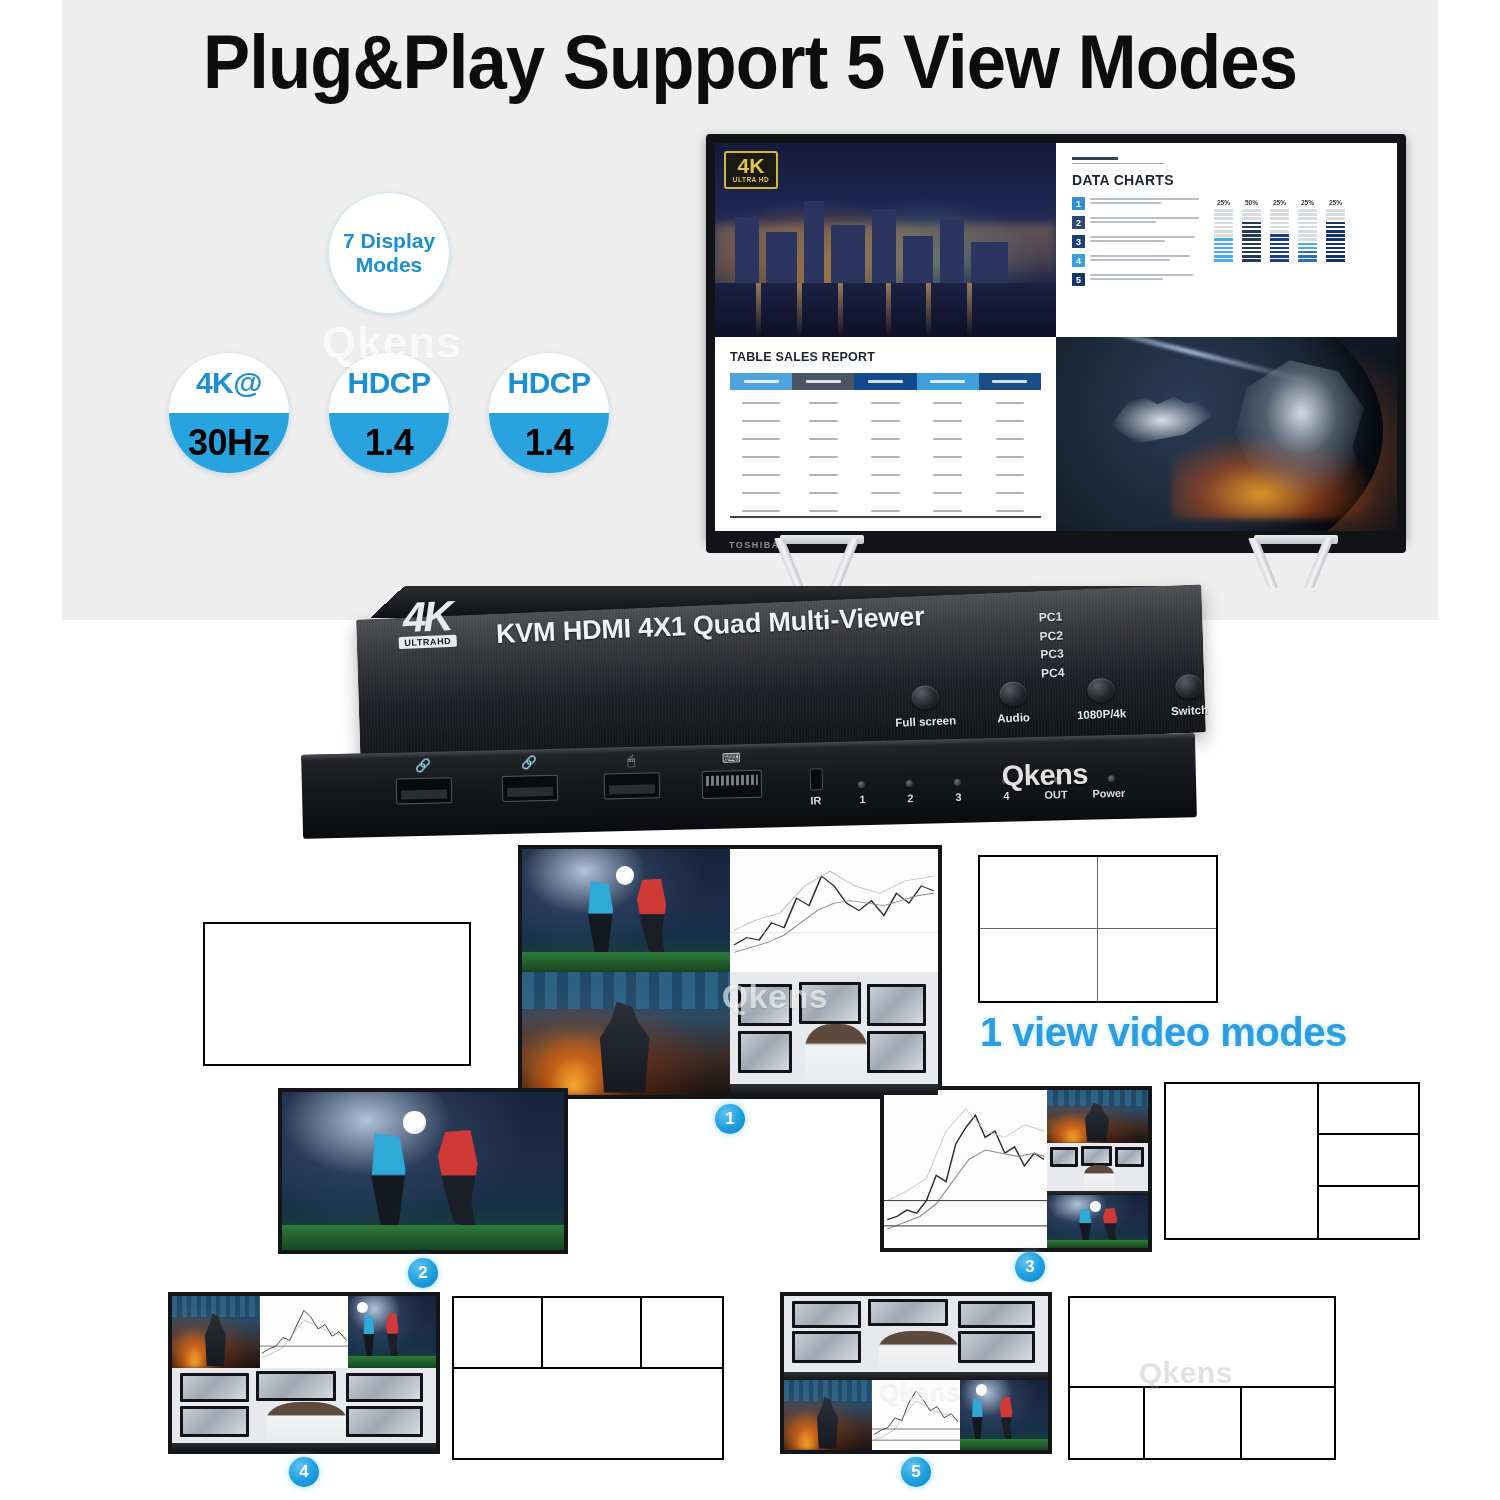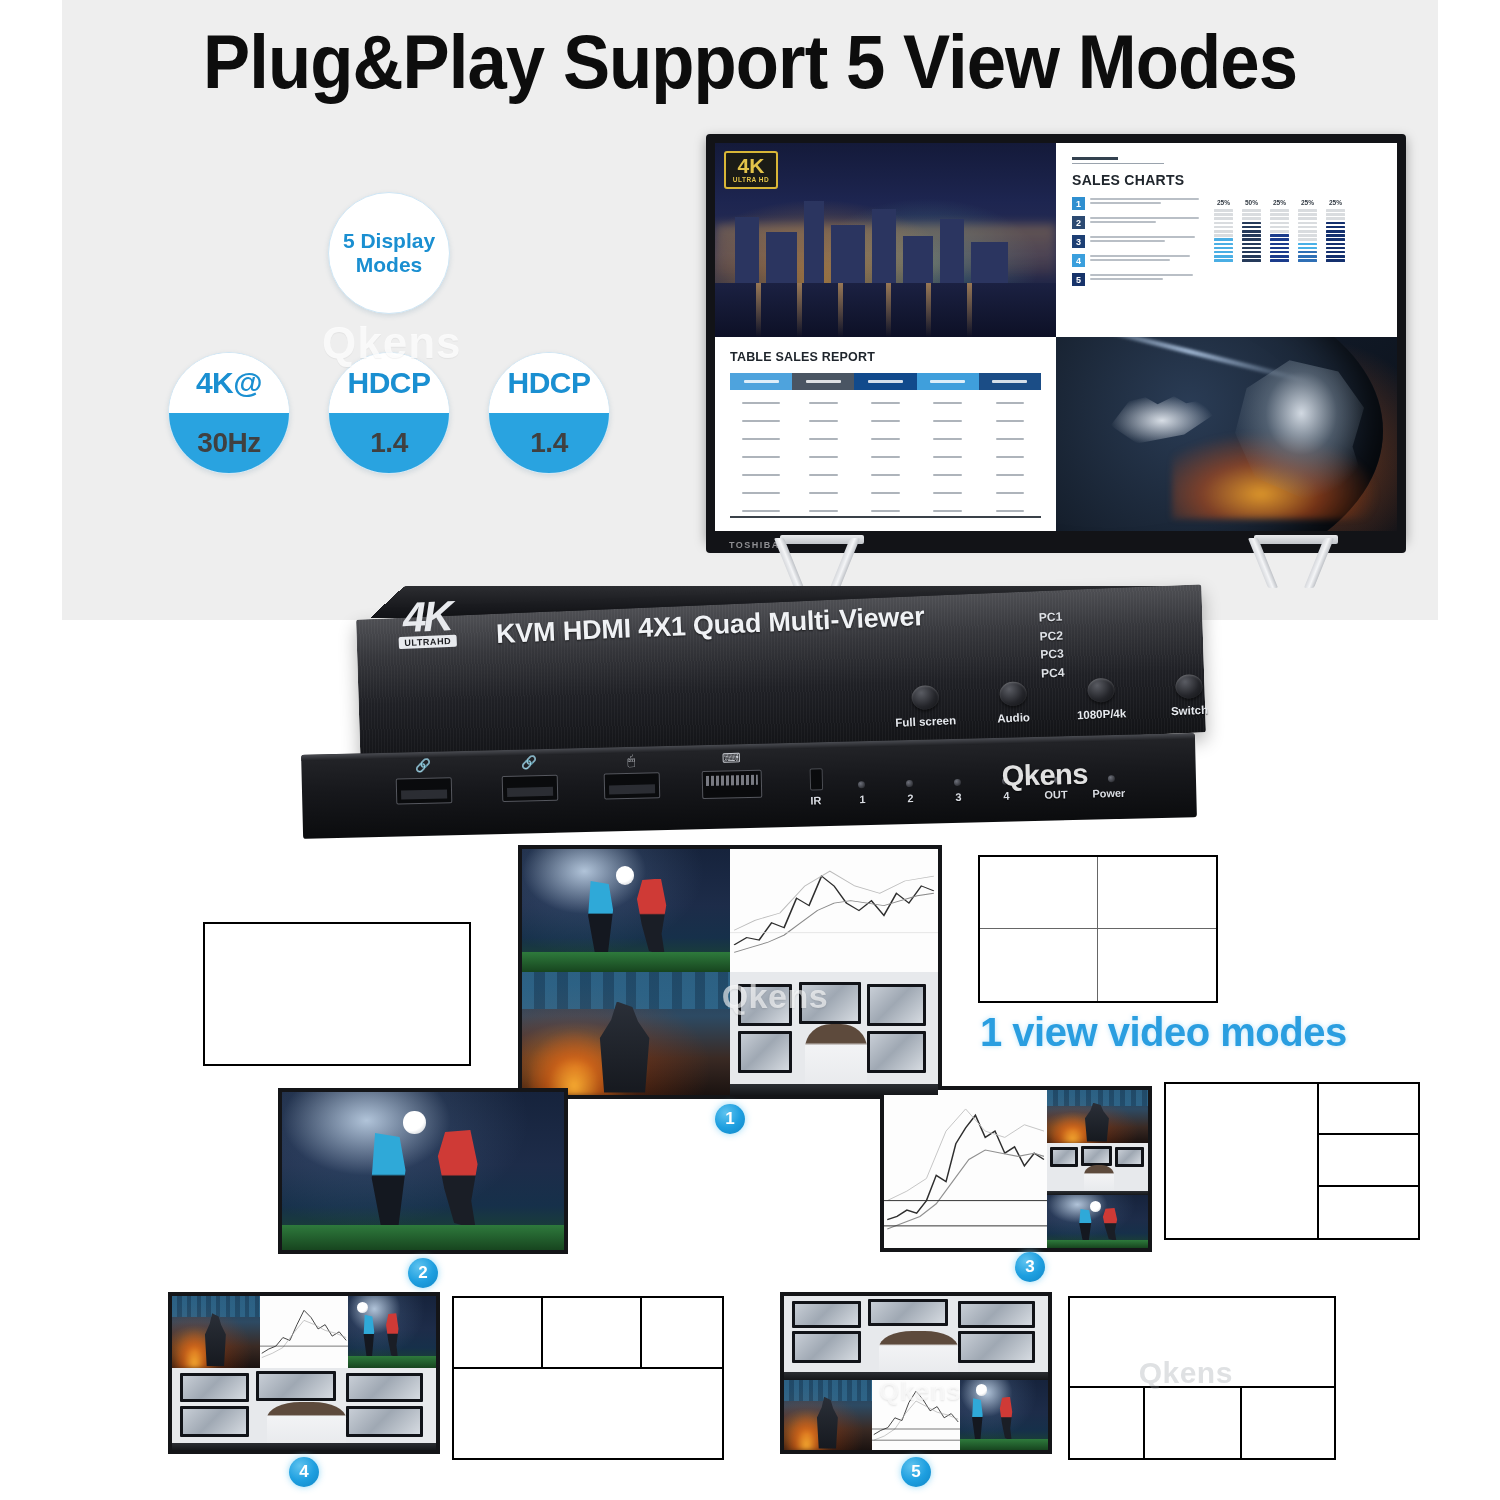--- a/index.html
+++ b/index.html
@@ -68,21 +68,21 @@
   }
   .badge.split .top span {
     font-size: 30px; font-weight: bold; color: #1a8fd1; letter-spacing: -0.5px;
   }
   .badge.split .bot {
     height: 61px; width: 100%;
     display: flex; align-items: center; justify-content: center;
     background: #29a3e0;
   }
   .badge.split .bot span {
-    font-size: 28px; font-weight: bold; color: #404040; letter-spacing: -0.5px;
+    font-size: 36px; font-weight: bold; color: #000000; letter-spacing: -0.5px;
   }
 
   .hero-watermark {
     position: absolute;
     left: 322px; top: 318px;
     font-size: 44px; font-weight: bold;
     color: rgba(255,255,255,0.78);
     letter-spacing: 1px;
     text-shadow: 0 1px 1px rgba(0,0,0,0.05);
   }
@@ -442,21 +442,21 @@
 <body>
 
 <div class="stage">
 
   <div class="hero-bg"></div>
   <div class="hero-title">Plug&amp;Play Support 5 View Modes</div>
 
   <div class="badges">
     <div class="badge r0 c1">
       <div class="txt">
-        <span>5 Display</span><br><span>Modes</span>
+        <span>7 Display</span><br><span>Modes</span>
       </div>
     </div>
     <div class="badge split r1 c0">
       <div class="top">
           <span>4K@</span>
         </div>
       <div class="bot">
           <span>30Hz</span>
         </div>
     </div>
@@ -502,21 +502,21 @@
           <div class="wglow" style="left:74%"></div>
           <div class="badge-4k">
             <div class="n">4K</div>
             <div class="s">ULTRA HD</div>
           </div>
         </div>
 
         <div class="pane q-slide">
           <div class="kicker"></div>
           <div class="rule"></div>
-          <h4>SALES CHARTS</h4>
+          <h4>DATA CHARTS</h4>
           <div class="body">
             <div class="bullets">
               <div class="bul">
                   <div class="bnum" style="background:#2f8fd0">1</div>
                   <div class="blines">
                     <div class="bl" style="width:96%"></div>
                     <div class="bl" style="width:62%"></div>
                   </div>
                 </div>
               <div class="bul">

